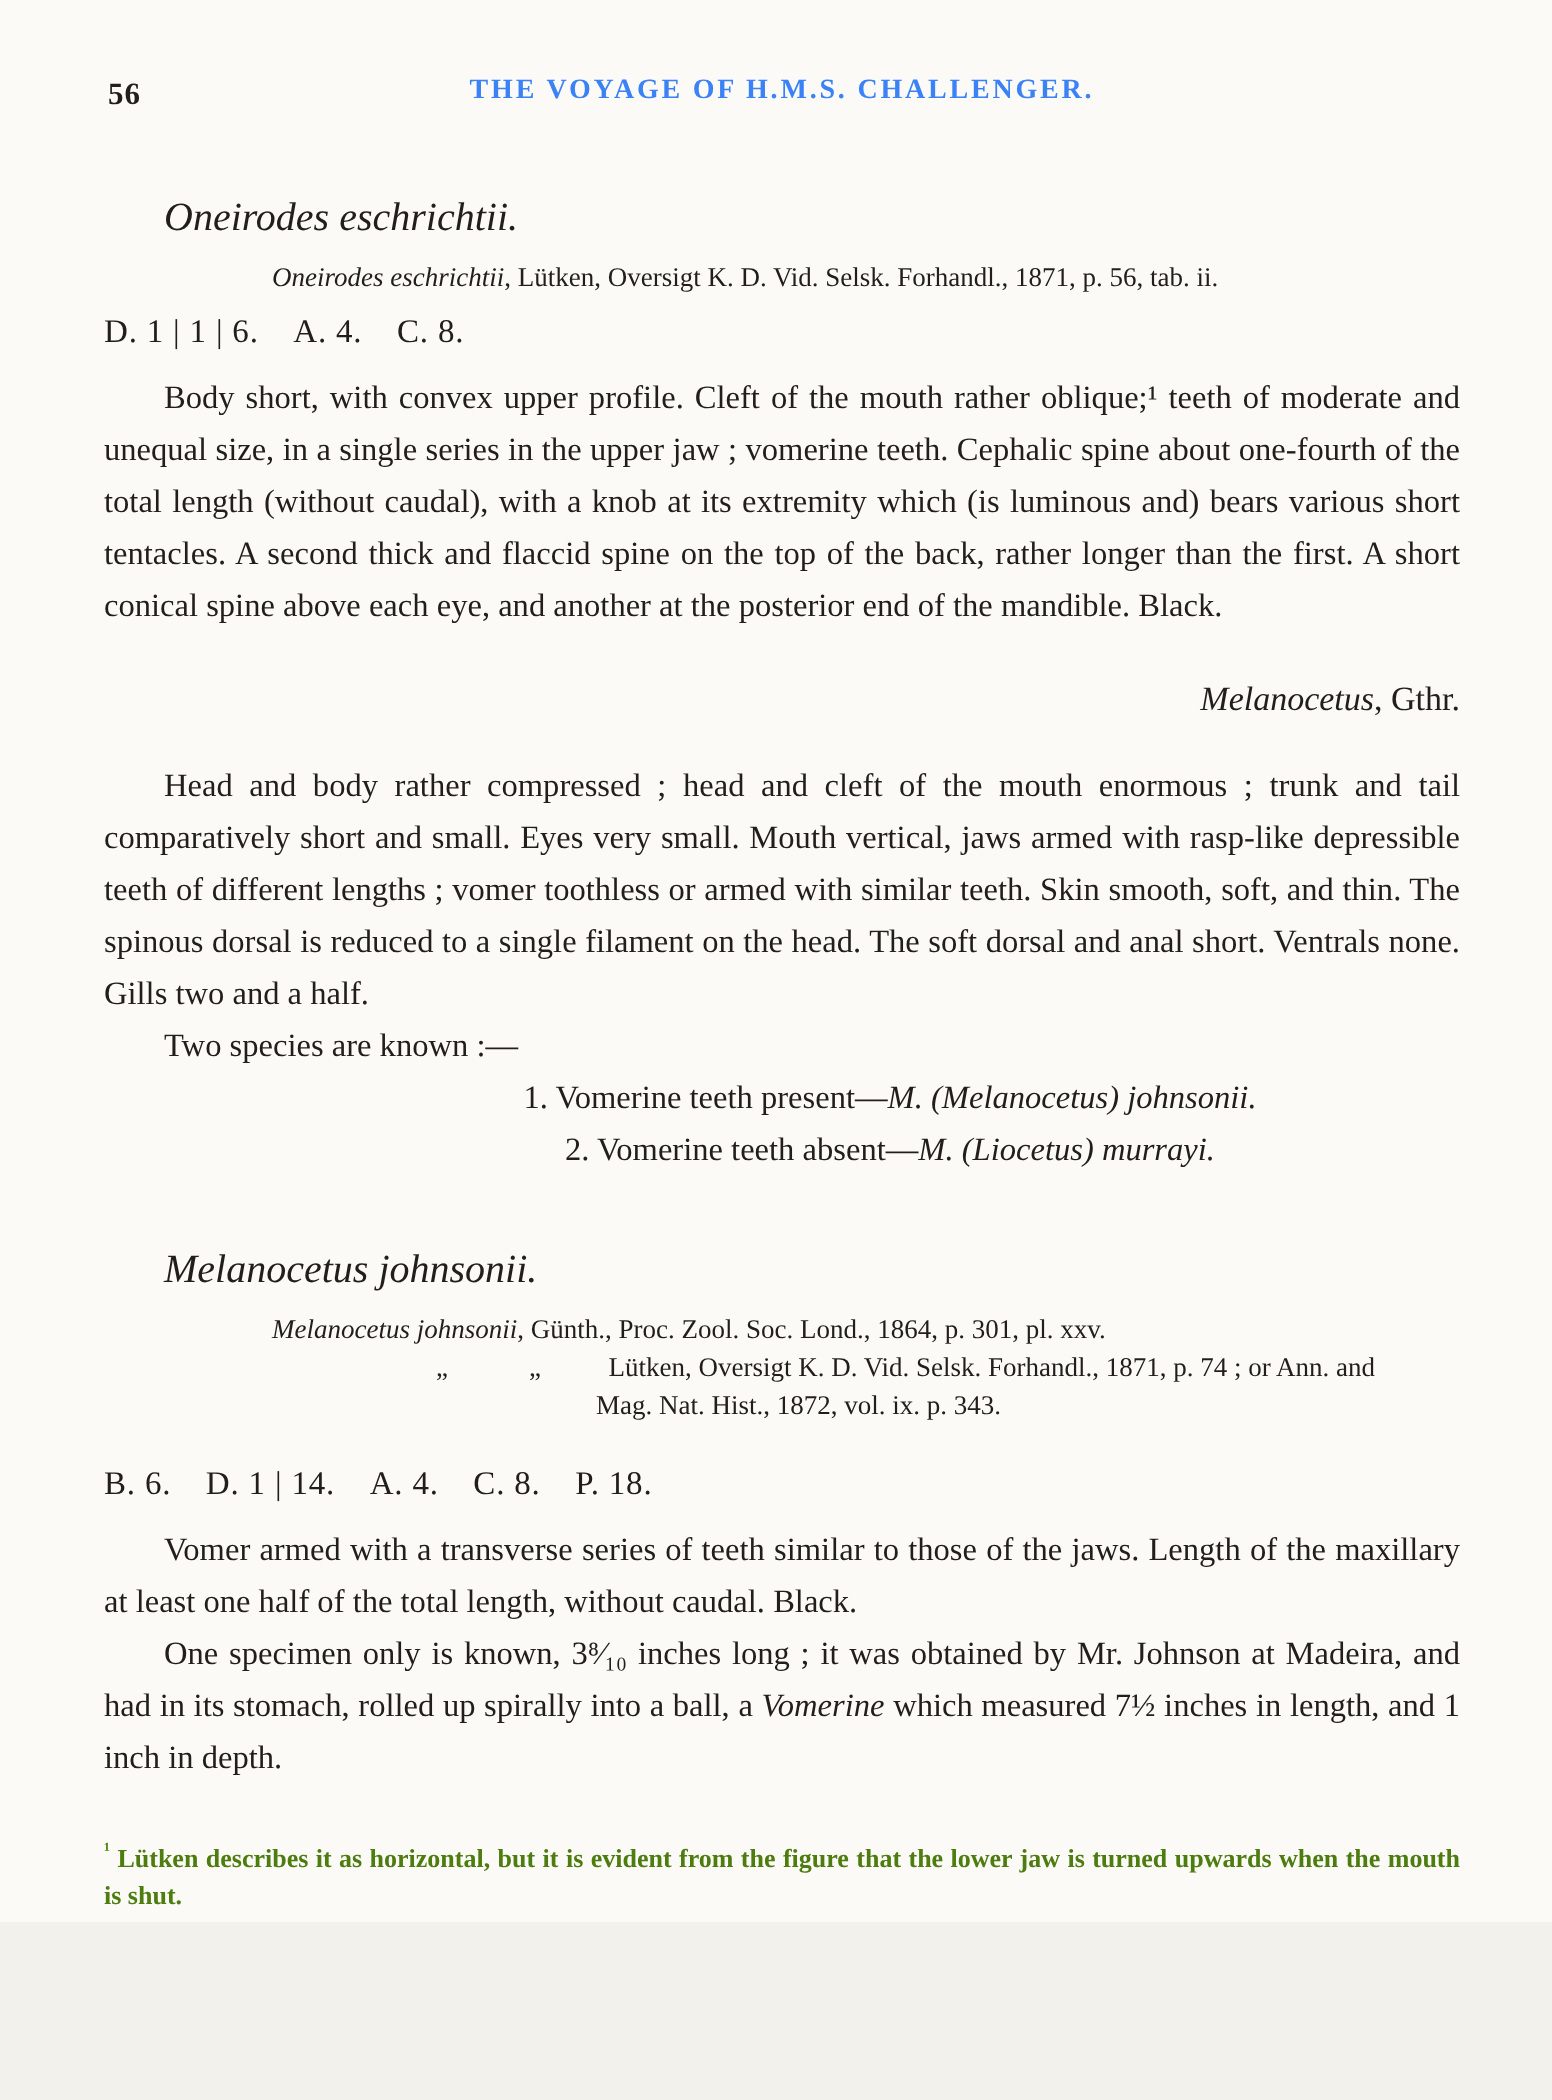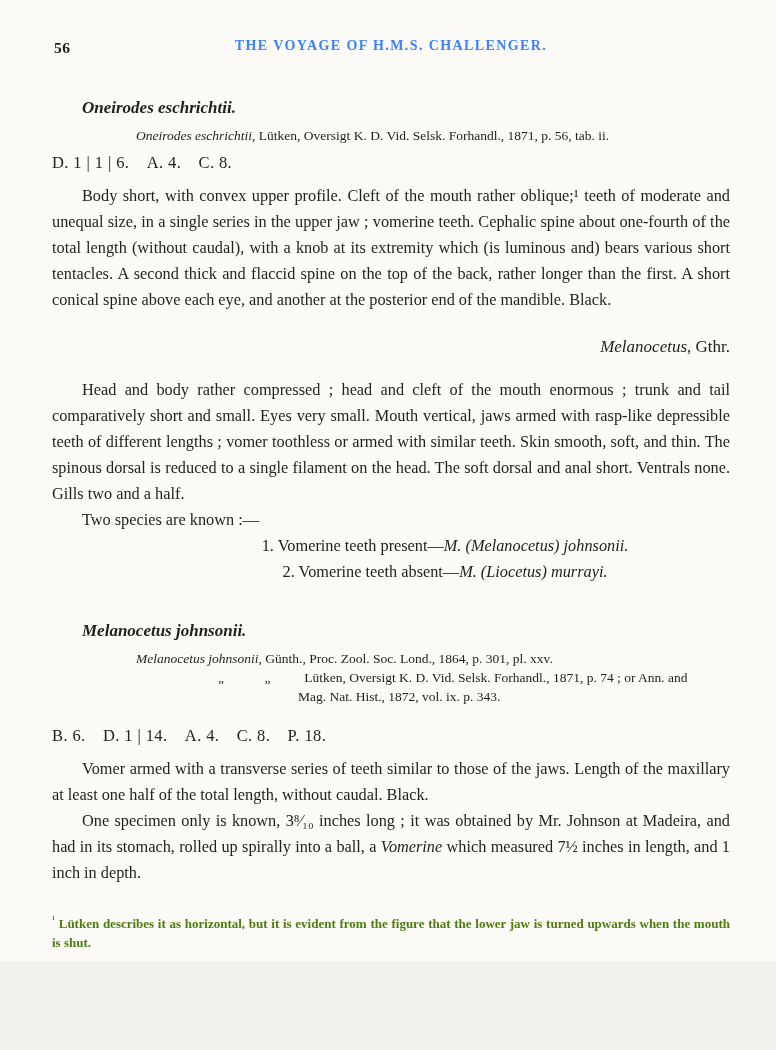--- a/index.html
+++ b/index.html
@@ -18,21 +18,21 @@
   .running-head { position: relative; height: 20px; margin-bottom: 40px; }
   .page-num {
     position: absolute; left: 2px; top: 1px;
     font-weight: bold; font-size: 15.5px; letter-spacing: .5px;
   }
   .running-title {
     display: block; text-align: center;
     font-size: 14px; letter-spacing: 1.4px; font-weight: bold; color: #3b82f6;
   }
   .species-head {
-    font-style: italic; font-size: 17px; margin: 0 0 8px 30px; font-weight: bold;
+    font-style: italic; font-size: 20px; margin: 0 0 8px 30px;
   }
   .mt-lg { margin-top: 36px; }
   .cite {
     font-size: 13.5px; line-height: 19px; margin: 0 0 0 84px;
   }
   .cite-block { margin-bottom: 20px; }
   .cite-ditto { margin-left: 166px; }
   .cite-cont { margin-left: 246px; }
   .it { font-style: italic; }
   .formula {

